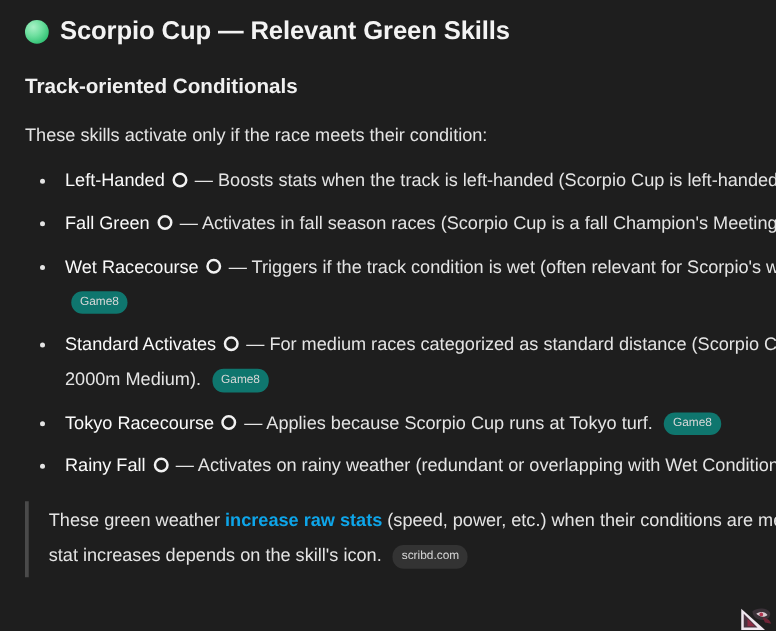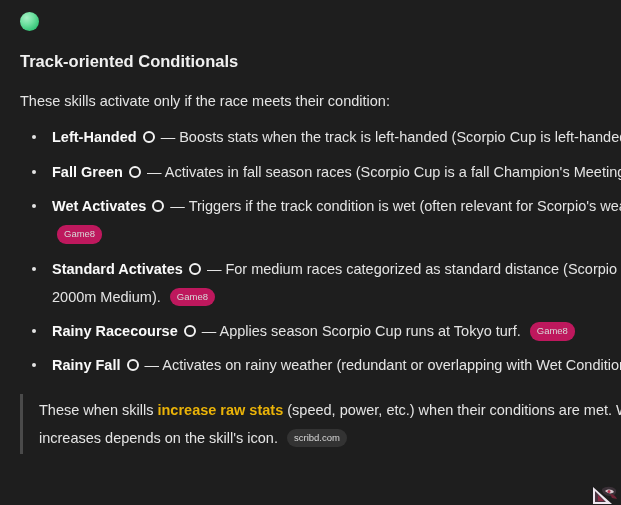--- a/index.html
+++ b/index.html
@@ -81,75 +81,76 @@
     content: "";
     position: absolute;
     left: 12px;
     top: 12px;
     width: 4px;
     height: 4px;
     border-radius: 50%;
     background: #e4e4e4;
   }
   .skill-name {
-    font-weight: bold;
+    font-weight: normal;
     color: #fafafa;
   }
   .ring-icon {
     display: inline-block;
     width: 12px;
     height: 12px;
     border: 2px solid #f2f2f2;
     border-radius: 50%;
     box-sizing: border-box;
     vertical-align: -1px;
     margin: 0 2px;
   }
   .badge {
     display: inline-block;
-    background: #be185d;
+    background: #0f766e;
     color: #d8d8d8;
     font-size: 9.5px;
     line-height: 1;
     padding: 4px 7px 5px 7px;
     border-radius: 9px;
     vertical-align: 2px;
     margin-left: 5px;
     white-space: nowrap;
   }
 
   
   .note {
     margin: 14px 0 0 0;
     padding: 2px 0 2px 16px;
     border-left: 3px solid #4a4a4a;
     font-size: 14.5px;
     line-height: 1.95;
     color: #e4e4e4;
   }
-  .note b { color: #eab308; }
+  .note b { color: #0ea5e9; }
   .note .badge { background: #333333; }
 
   
   .cursor-sprite {
     position: absolute;
     left: 592px;
     top: 483px;
     width: 26px;
     height: 22px;
     pointer-events: none;
   }
 </style>
 </head>
 <body>
 
 <div class="page">
 
   <h1 class="doc-title">
     <span class="green-orb"></span>
+    <span>Scorpio Cup — Relevant Green Skills</span>
   </h1>
 
   <h2 class="section-heading">Track-oriented Conditionals</h2>
 
   <p class="intro">These skills activate only if the race meets their condition:</p>
 
   <ul class="skills">
 
     <li>
       <span class="skill-name">Left-Handed</span>
@@ -161,55 +162,55 @@
 
     <li>
       <span class="skill-name">Fall Green</span>
       <span class="ring-icon"></span>
       <span>—</span>
       <span>Activates in fall season races (Scorpio Cup is a fall Champion's Meeting).</span>
       
     </li>
 
     <li>
-      <span class="skill-name">Wet Activates</span>
+      <span class="skill-name">Wet Racecourse</span>
       <span class="ring-icon"></span>
       <span>—</span>
       <span>Triggers if the track condition is wet (often relevant for Scorpio's weather).</span>
       <span class="badge">Game8</span>
     </li>
 
     <li>
       <span class="skill-name">Standard Activates</span>
       <span class="ring-icon"></span>
       <span>—</span>
       <span>For medium races categorized as standard distance (Scorpio Cup is 2000m Medium).</span>
       <span class="badge">Game8</span>
     </li>
 
     <li>
-      <span class="skill-name">Rainy Racecourse</span>
-      <span class="ring-icon"></span>
-      <span>—</span>
-      <span>Applies season Scorpio Cup runs at Tokyo turf.</span>
+      <span class="skill-name">Tokyo Racecourse</span>
+      <span class="ring-icon"></span>
+      <span>—</span>
+      <span>Applies because Scorpio Cup runs at Tokyo turf.</span>
       <span class="badge">Game8</span>
     </li>
 
     <li>
       <span class="skill-name">Rainy Fall</span>
       <span class="ring-icon"></span>
       <span>—</span>
       <span>Activates on rainy weather (redundant or overlapping with Wet Conditions).</span>
       <span class="badge">Game8</span>
     </li>
 
   </ul>
 
   <blockquote class="note">
-    <span>These when skills </span><b>increase raw stats</b><span> (speed, power, etc.) when their conditions are met. Which stat increases depends on the skill's icon.</span>
+    <span>These green weather </span><b>increase raw stats</b><span> (speed, power, etc.) when their conditions are met. Which stat increases depends on the skill's icon.</span>
     <span class="badge">scribd.com</span>
   </blockquote>
 
 </div>
 
 <svg class="cursor-sprite" viewBox="0 0 26 22" xmlns="http://www.w3.org/2000/svg">
   <polygon points="1,21 1,4 20,21" fill="#efe7ef"></polygon>
   <polygon points="3,19 3,8 14,19" fill="#4a3340"></polygon>
   <path d="M6 18 L6 12 L12 18 Z" fill="#8e2b44"></path>
   <path d="M10 6 C14 3 21 3 24 7 C25 10 22 13 18 13 C13 13 10 10 10 6 Z" fill="#3b3138"></path>

